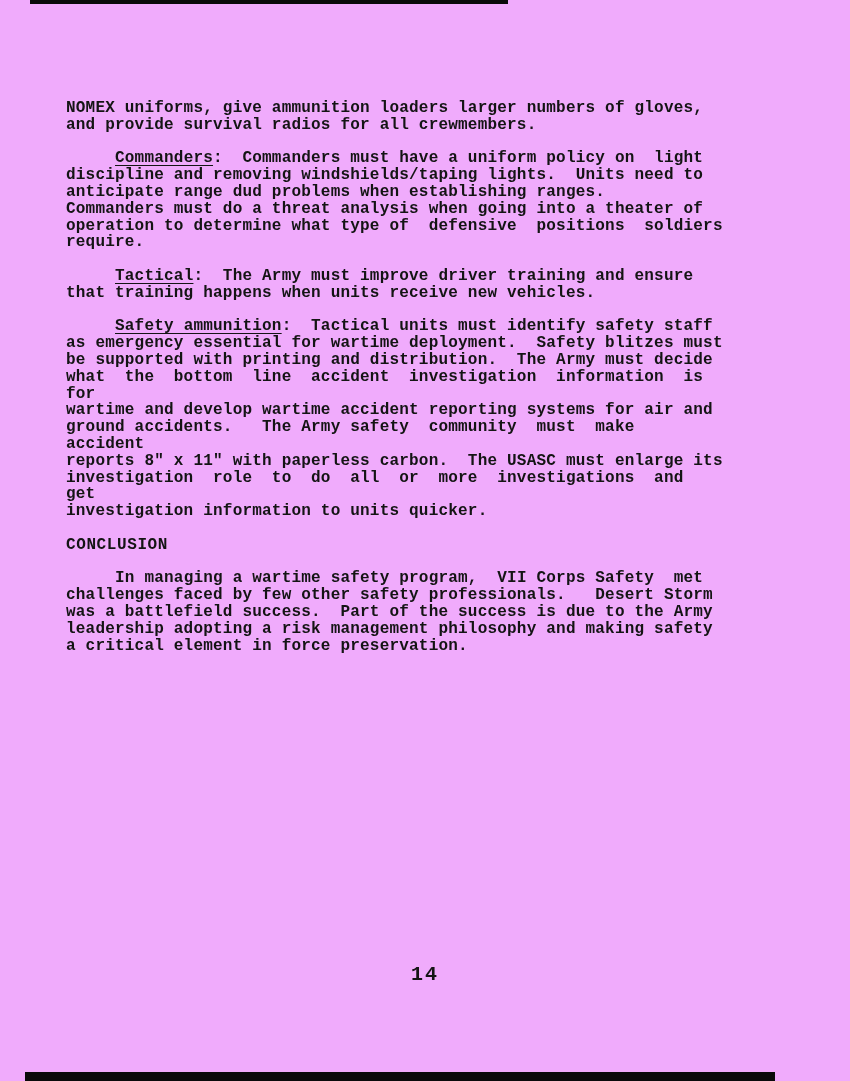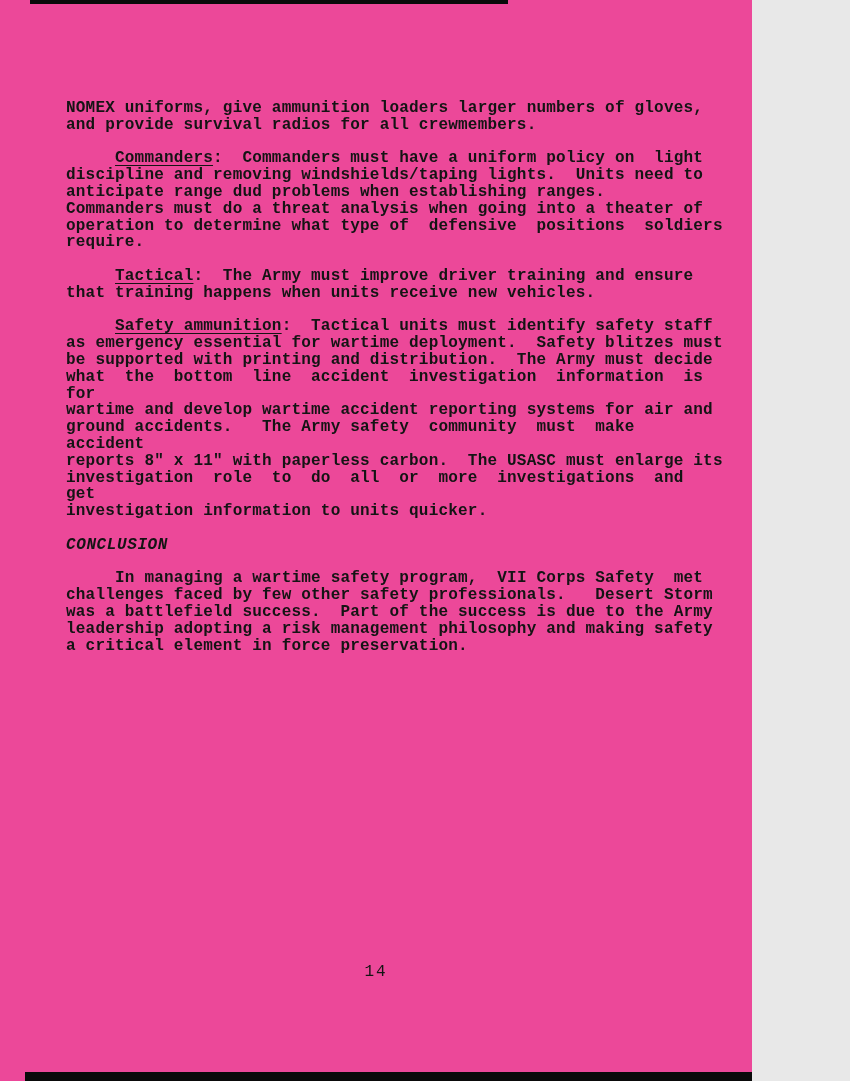--- a/index.html
+++ b/index.html
@@ -2,23 +2,23 @@
 <html><head>
 <meta charset="utf-8">
 <style>
   html, body {
     margin: 0;
     padding: 0;
     background: #e8e8e8;
   }
   .sheet {
     position: relative;
-    width: 752px;
+    width: 850px;
     height: 1081px;
-    background: #ec4899;
+    background: #f0abfc;
     overflow: hidden;
     font-family: "Liberation Mono", "DejaVu Sans Mono", monospace;
     color: #141414;
   }
   .scan-bar {
     position: absolute;
     background: #0a0a0a;
   }
   .scan-bar.top {
     left: 30px;
@@ -44,31 +44,30 @@
   }
   .text-block p {
     margin: 0 0 16.8px 0;
     white-space: pre-wrap;
   }
   .term {
     text-decoration: underline;
     text-underline-offset: 3px;
   }
   .conclusion-heading {
-    font-style: italic;
     letter-spacing: 0.6px;
   }
   .page-number {
     position: absolute;
     left: 0;
     right: 0;
     top: 963px;
     text-align: center;
-    font-size: 16px;
-    font-weight: normal;
+    font-size: 20px;
+    font-weight: bold;
     letter-spacing: 2px;
   }
 </style>
 </head>
 <body>
 
 <div class="sheet">
 
   <div class="scan-bar top"></div>
 

